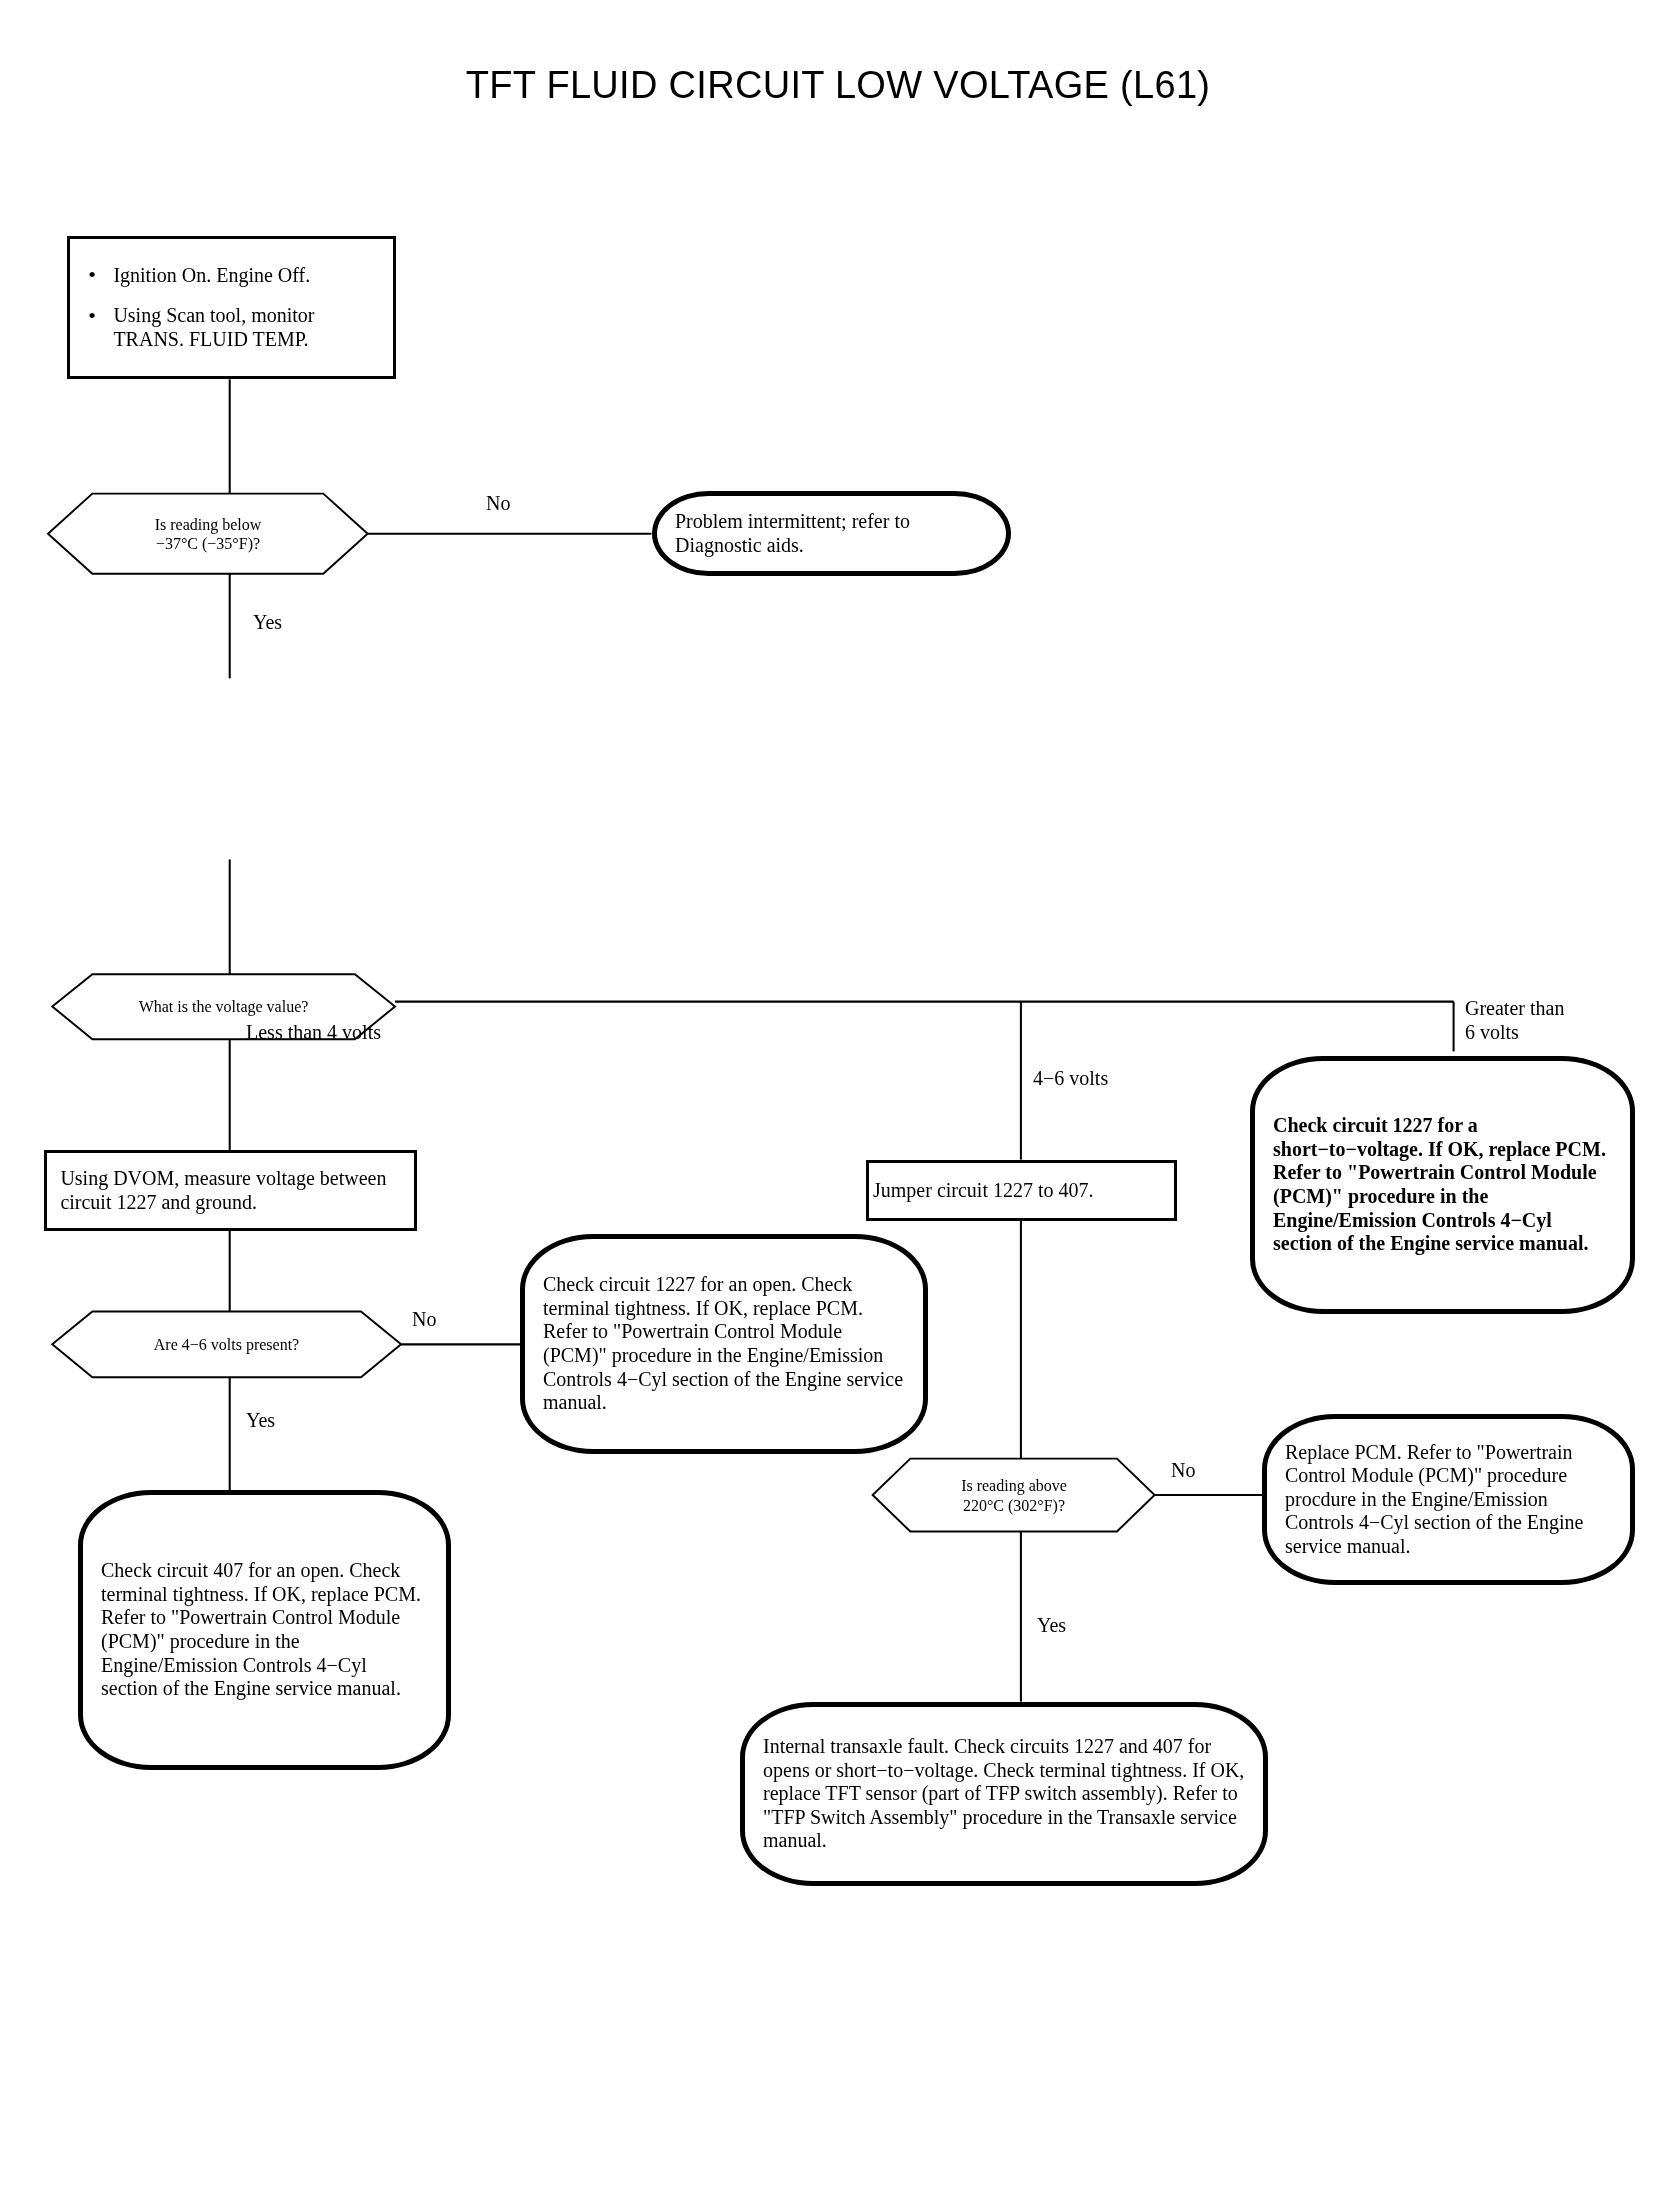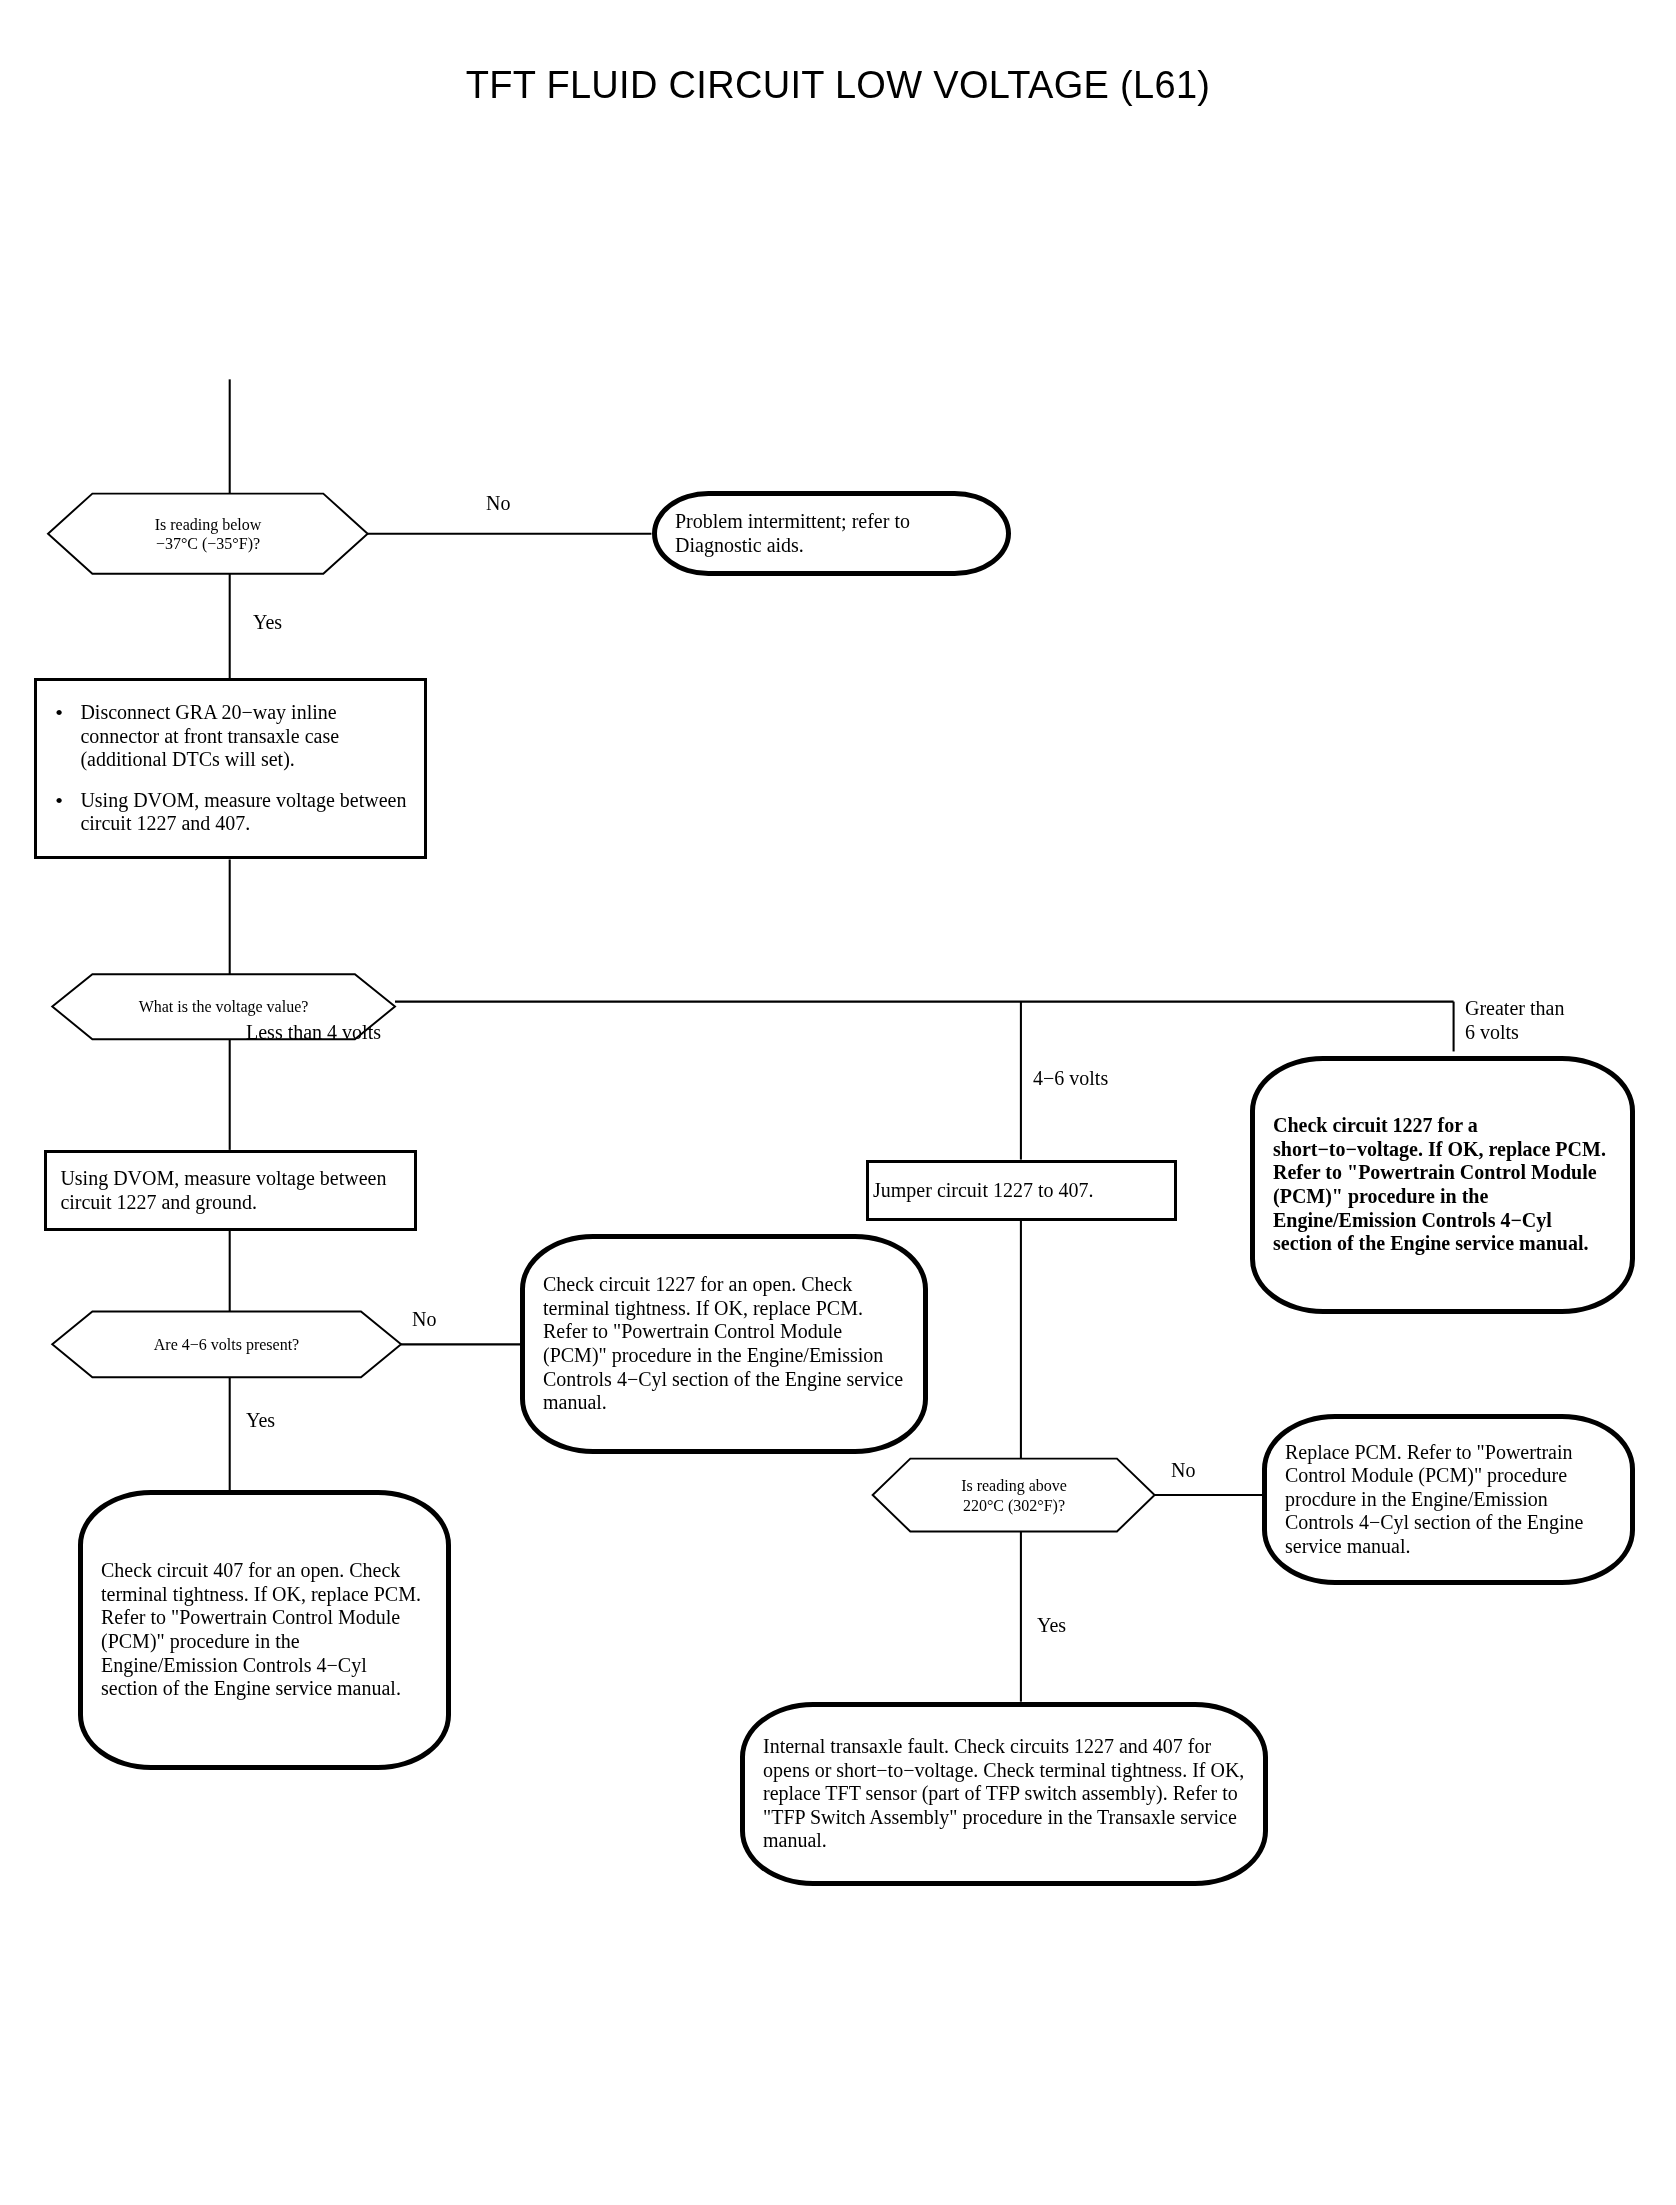--- a/index.html
+++ b/index.html
@@ -148,40 +148,40 @@
 
     <line x1="1680" y1="2008" x2="1680" y2="2400"></line>
 
     <polygon points="1498,2400 1838,2400 1900,2460 1838,2520 1498,2520 1436,2460"></polygon>
 
     <line x1="1900" y1="2460" x2="2082" y2="2460"></line>
 
     <line x1="1680" y1="2520" x2="1680" y2="2800"></line>
   </svg>
 
+  <div class="node proc" style="left:67px; top:236px; width:329px; height:143px;">
+    <div class="inner">
+      <ul class="bullets">
+        <li>Ignition On. Engine Off.</li>
+        <li>Using Scan tool, monitor TRANS. FLUID TEMP.</li>
+      </ul>
+    </div>
+  </div>
 
   <div class="hex" style="left:48px; top:494px; width:320px; height:80px;">
     <div class="txt-hex">
       <div>Is reading below</div>
       <div>−37°C (−35°F)?</div>
     </div>
   </div>
 
   <div class="node term" style="left:652px; top:491px; width:359px; height:85px;">
     <div class="inner txt">Problem intermittent; refer to Diagnostic aids.</div>
   </div>
 
-  <div class="node proc" style="left:34px; top:678px; width:393px; height:181px;">
-    <div class="inner">
-      <ul class="bullets">
-        <li>Disconnect GRA 20−way inline connector at front transaxle case (additional DTCs will set).</li>
-        <li>Using DVOM, measure voltage between circuit 1227 and 407.</li>
-      </ul>
-    </div>
-  </div>
 
   <div class="hex" style="left:52px; top:974px; width:343px; height:65px;">
     <div class="txt-hex">What is the voltage value?</div>
   </div>
 
   <div class="node proc" style="left:44px; top:1150px; width:373px; height:81px;">
     <div class="inner txt">Using DVOM, measure voltage between circuit 1227 and ground.</div>
   </div>
 
   <div class="node proc" style="left:866px; top:1160px; width:311px; height:61px;">

